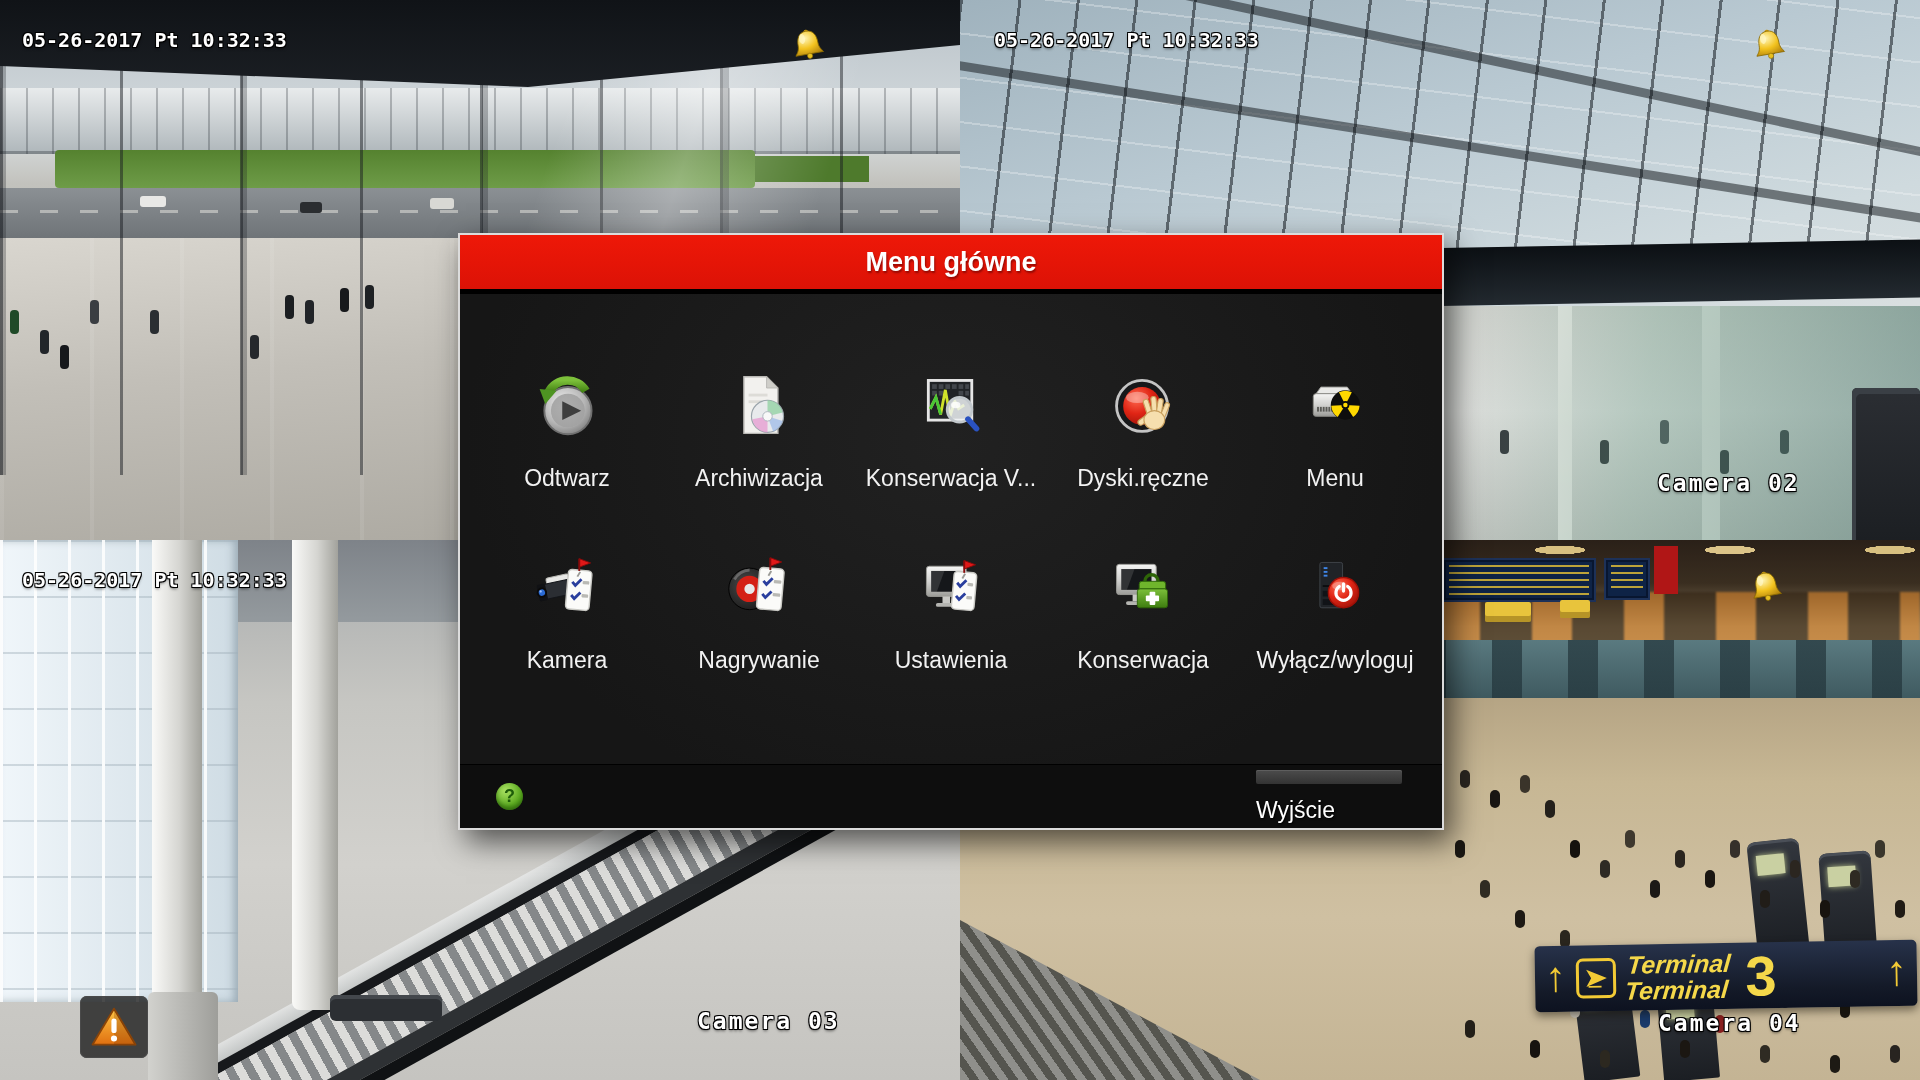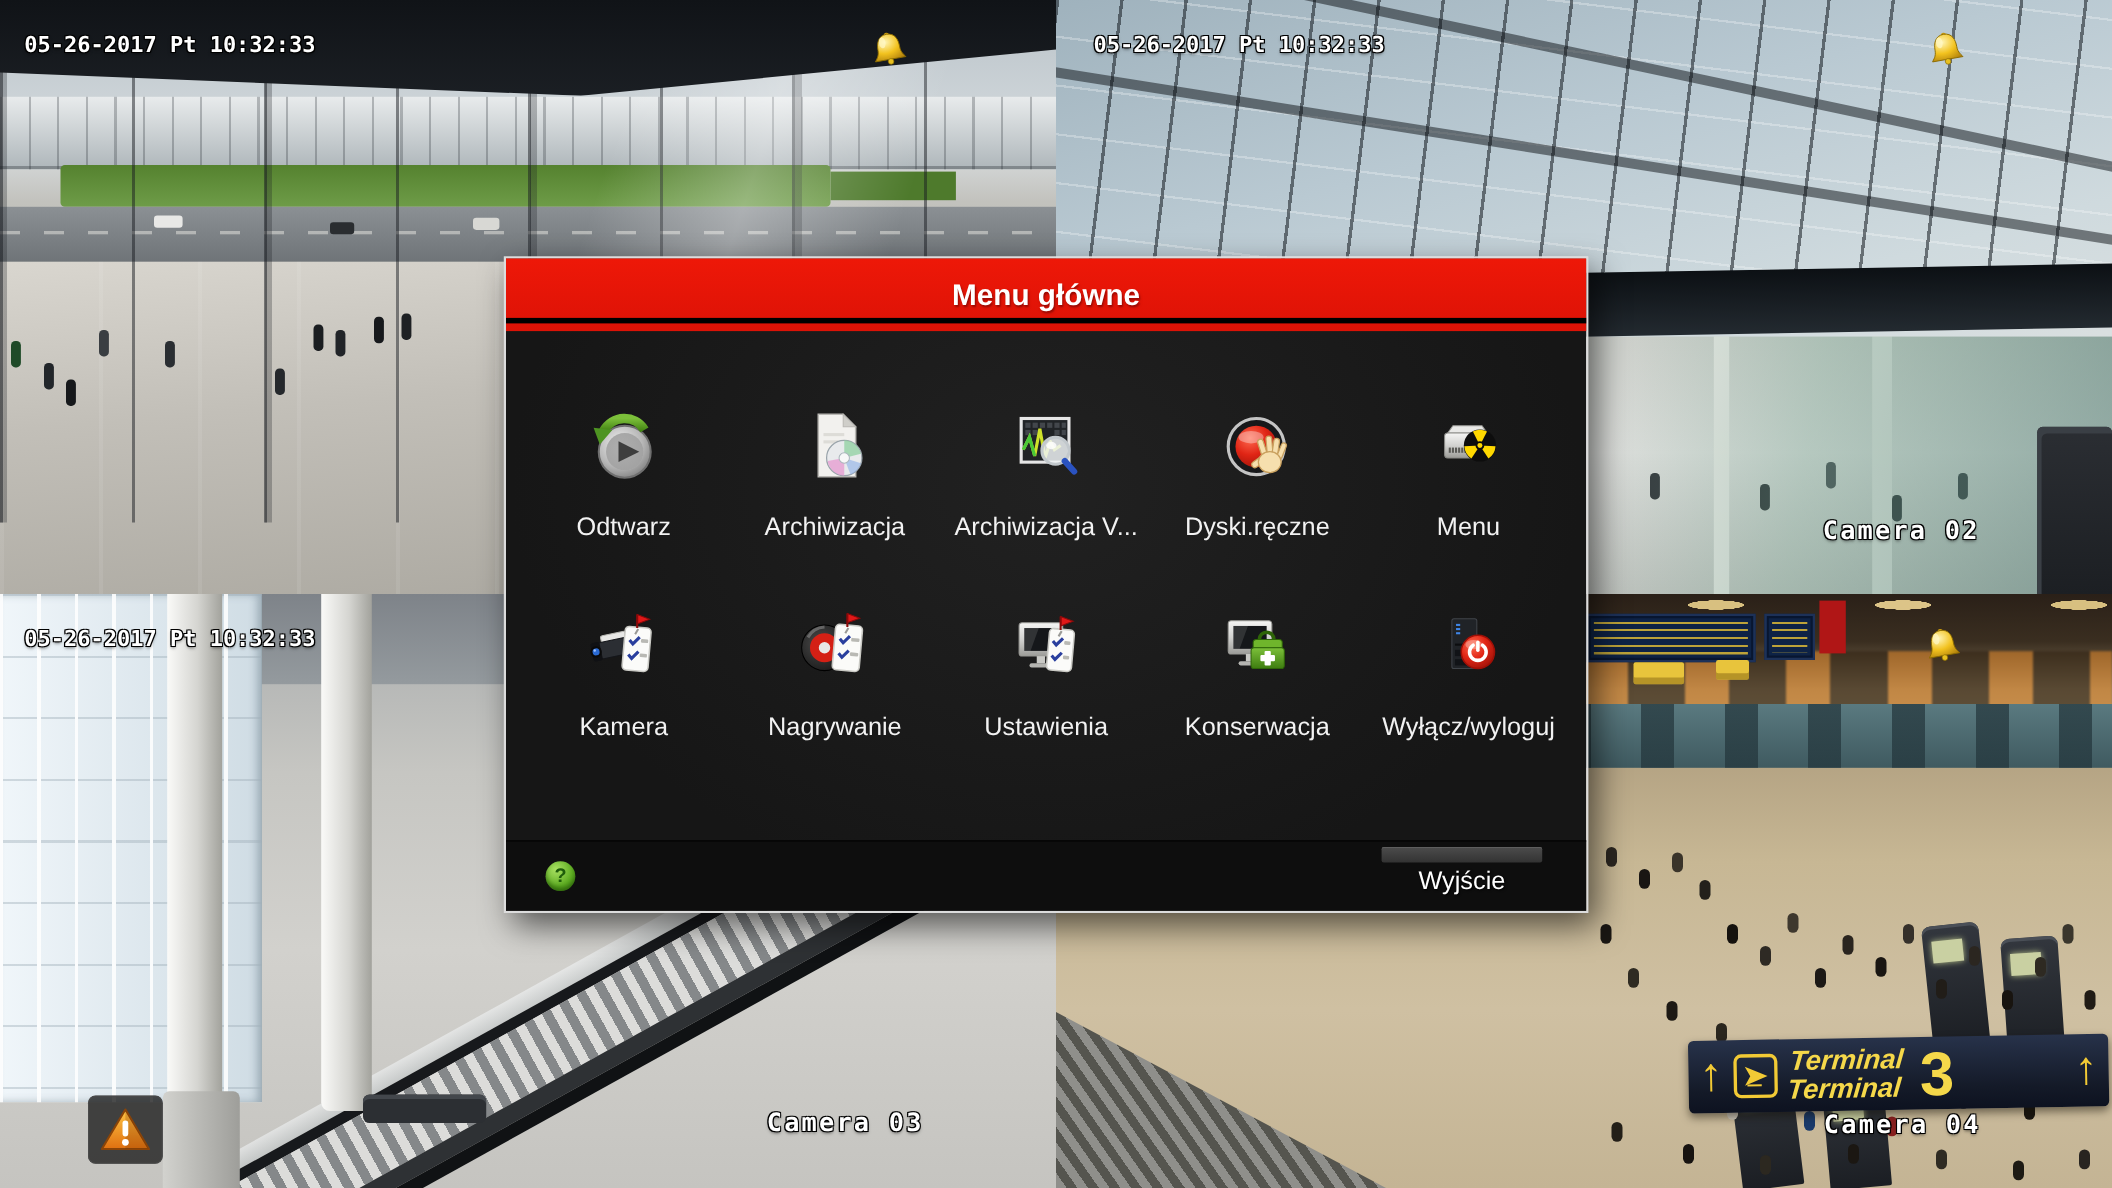--- a/index.html
+++ b/index.html
@@ -121,36 +121,36 @@
   .bell{z-index:3;}
   .warnbox{left:80px;top:456px;width:68px;height:62px;border-radius:7px;z-index:3;
     background:rgba(25,25,25,.78);box-shadow:inset 0 0 0 1px #4a4a4a;
     display:flex;align-items:center;justify-content:center;}
 
   
   #menu{left:458px;top:233px;width:982px;height:593px;z-index:5;
     border:2px solid #dcdcdc;box-sizing:content-box;
     background:radial-gradient(ellipse at 50% 35%,#212121 0%,#161616 70%);
     box-shadow:8px 12px 28px rgba(0,0,0,.6);}
-  .mtitle{left:0;top:0;width:100%;height:66px;background:linear-gradient(180deg,#ee1808,#dc1206);
+  .mtitle{left:0;top:0;width:100%;height:54px;background:linear-gradient(180deg,#ee1808,#dc1206);
     display:flex;align-items:center;justify-content:center;}
   .mtitle span{color:#fff;font-size:27px;font-weight:bold;text-shadow:1px 2px 2px rgba(80,0,0,.55);}
   .msep{left:0;top:54px;width:100%;height:5px;background:#000;}
   .mrow{left:11px;width:960px;display:grid;grid-template-columns:repeat(5,192px);}
   .mrow1{top:136px;} .mrow2{top:318px;}
   .mcell{display:flex;flex-direction:column;align-items:center;cursor:pointer;}
   .mlabel{margin-top:26px;color:#f2f2f2;font-size:23px;white-space:nowrap;}
   .mfooter{left:0;top:529px;width:100%;height:64px;background:#0e0e0e;border-top:1px solid #000;box-sizing:border-box;}
   .helpbtn{left:36px;top:18px;width:27px;height:27px;border-radius:50%;
     background:radial-gradient(circle at 35% 28%,#a9e162,#5cab20 60%,#3f8812);
     box-shadow:inset 0 -3px 4px rgba(20,60,0,.5);display:flex;align-items:center;justify-content:center;
     color:#1e5c0a;font-weight:bold;font-size:18px;cursor:pointer;}
   .focusbar{left:796px;top:5px;width:146px;height:14px;border-radius:2px;
     background:linear-gradient(180deg,#4c4c4c,#333);box-shadow:inset 0 1px 0 #5e5e5e;}
-  .exitlbl{left:796px;top:22px;width:146px;text-align:center;color:#fff;font-size:23px;cursor:pointer;
+  .exitlbl{left:796px;top:32px;width:146px;text-align:left;color:#fff;font-size:23px;cursor:pointer;
     text-shadow:1px 1px 2px #000;}
 </style>
 </head>
 <body>
 
 <svg width="0" height="0" style="position:absolute">
   <defs>
     <linearGradient id="gSilver" x1="0" y1="0" x2="0" y2="1">
         <stop offset="0" stop-color="#f5f5f4"></stop>
         <stop offset=".5" stop-color="#d2d2d0"></stop>
@@ -379,21 +379,21 @@
               <rect x="23" y="21" width="5" height="5"></rect>
               <rect x="44" y="21" width="5" height="5"></rect>
               <rect x="51" y="21" width="4" height="5"></rect>
           </g>
           <polyline points="14,40 20,28 25,46 30,20 35,48 40,32 44,40 50,36" fill="none" stroke="#cfe22a" stroke-width="3"></polyline>
           <polyline points="14,40 20,28 25,46" fill="none" stroke="#49c838" stroke-width="3"></polyline>
           <circle cx="45" cy="41" r="13" fill="#eef2f5" fill-opacity=".85" stroke="#c2c8cc" stroke-width="3"></circle>
           <ellipse cx="41" cy="36" rx="5" ry="3.5" fill="#fff" opacity=".8"></ellipse>
           <line x1="54" y1="51" x2="63" y2="61" stroke="#2a52c0" stroke-width="6" stroke-linecap="round"></line>
         </svg>
-        <div class="mlabel">Archiwizacja V...</div>
+        <div class="mlabel">Konserwacja V...</div>
       </div>
       <div class="mcell">
         <svg width="68" height="68" viewBox="0 0 72 72">
           <circle cx="35" cy="37" r="27" fill="#17181a" stroke="#c4c4c4" stroke-width="3"></circle>
           <circle cx="35" cy="37" r="20" fill="url(#gRed)"></circle>
           <ellipse cx="30" cy="28" rx="12" ry="6" fill="#fff" opacity=".35"></ellipse>
           <g fill="#f6dfae" stroke="#c9a05e" stroke-width="1.2">
             <rect x="38" y="30" width="5.5" height="18" rx="2.7" transform="rotate(-18 40 38)"></rect>
             <rect x="45" y="27" width="5.5" height="20" rx="2.7" transform="rotate(-5 47 37)"></rect>
             <rect x="51" y="29" width="5.5" height="19" rx="2.7" transform="rotate(8 53 38)"></rect>

